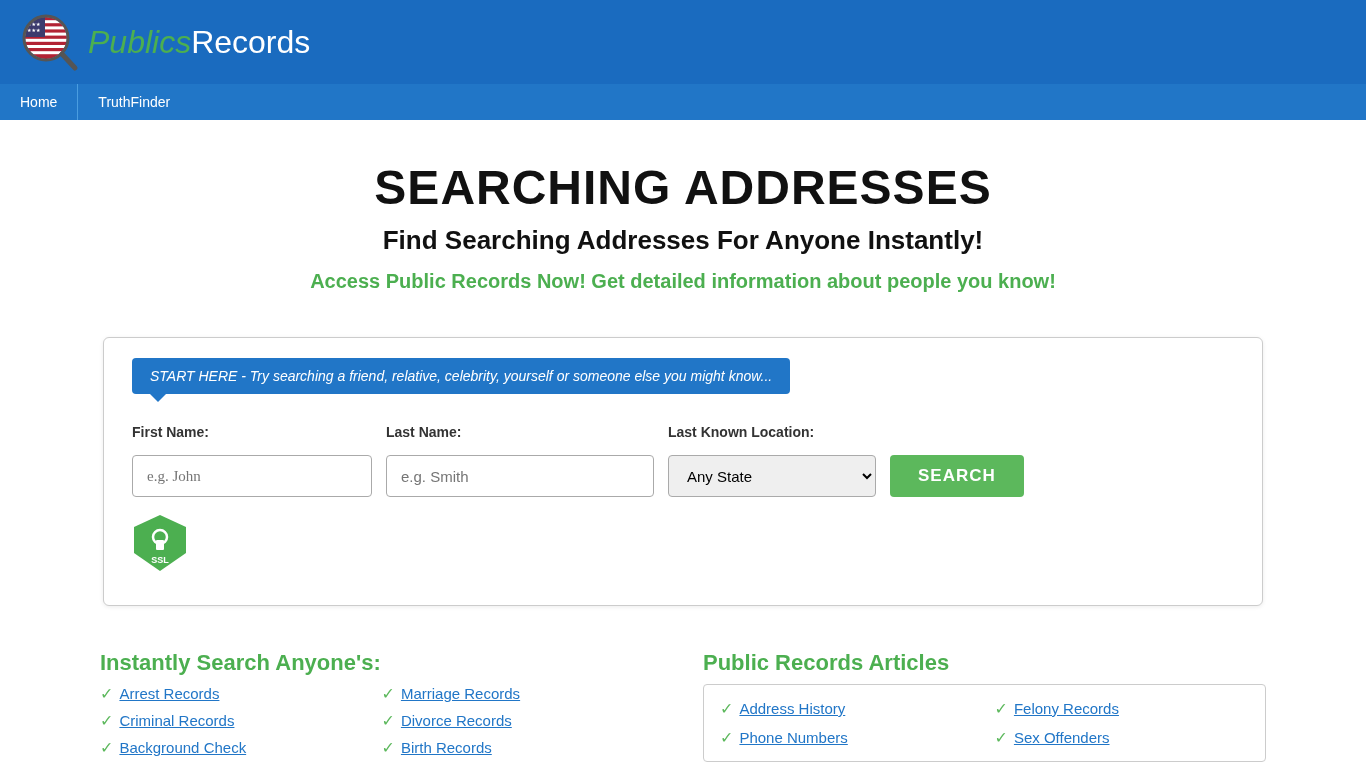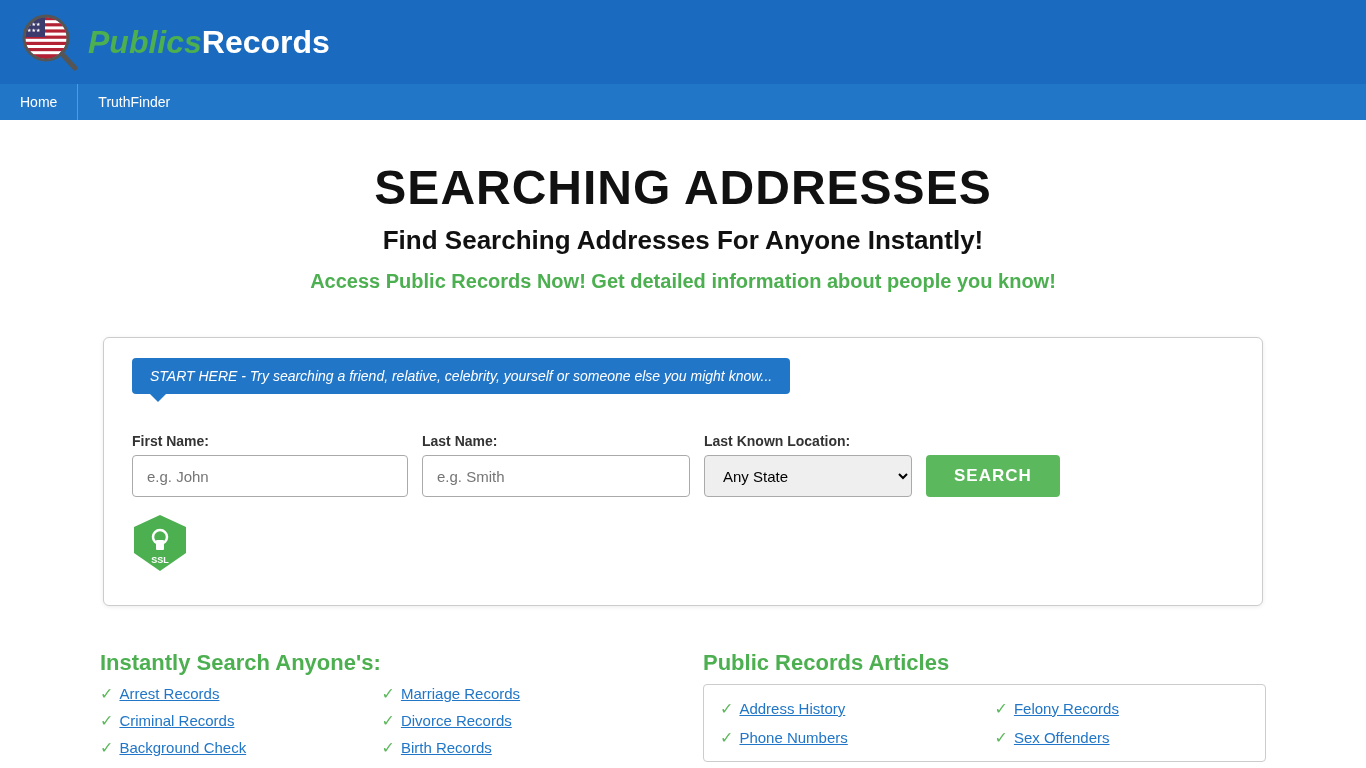--- a/index.html
+++ b/index.html
@@ -17,21 +17,21 @@
       align-items: center;
       gap: 8px;
     }
     .logo-icon {
       width: 60px;
       height: 60px;
       position: relative;
     }
     .logo-text {
       font-size: 32px;
-      font-weight: bold;
+      font-weight: normal;
     }
     .logo-publics { color: #4caf50; font-style: italic; }
     .logo-records { color: #fff; font-style: normal; }
 
     
     #nav {
       background: #2176c7;
       padding: 0;
       display: flex;
       align-items: center;
@@ -107,35 +107,35 @@
     }
     .form-row {
       display: flex;
       align-items: flex-end;
       gap: 14px;
       flex-wrap: wrap;
     }
     .form-group {
       display: flex;
       flex-direction: column;
-      gap: 6px;
+      gap: 15px;
     }
     .form-group label {
       font-size: 14px;
       font-weight: bold;
       color: #333;
     }
     .form-group input, .form-group select {
       padding: 10px 14px;
       font-size: 15px;
       border: 1px solid #aaa;
       border-radius: 4px;
       height: 42px;
     }
-    #first-name-input { width: 276px; }
+    #first-name-input { width: 240px; font-family: Liberation Serif, serif; }
     #last-name-input { width: 268px; }
     #state-select { width: 208px; }
     #search-btn {
       background: #5cb85c;
       color: #fff;
       border: none;
       padding: 10px 28px;
       font-size: 17px;
       font-weight: bold;
       border-radius: 4px;

